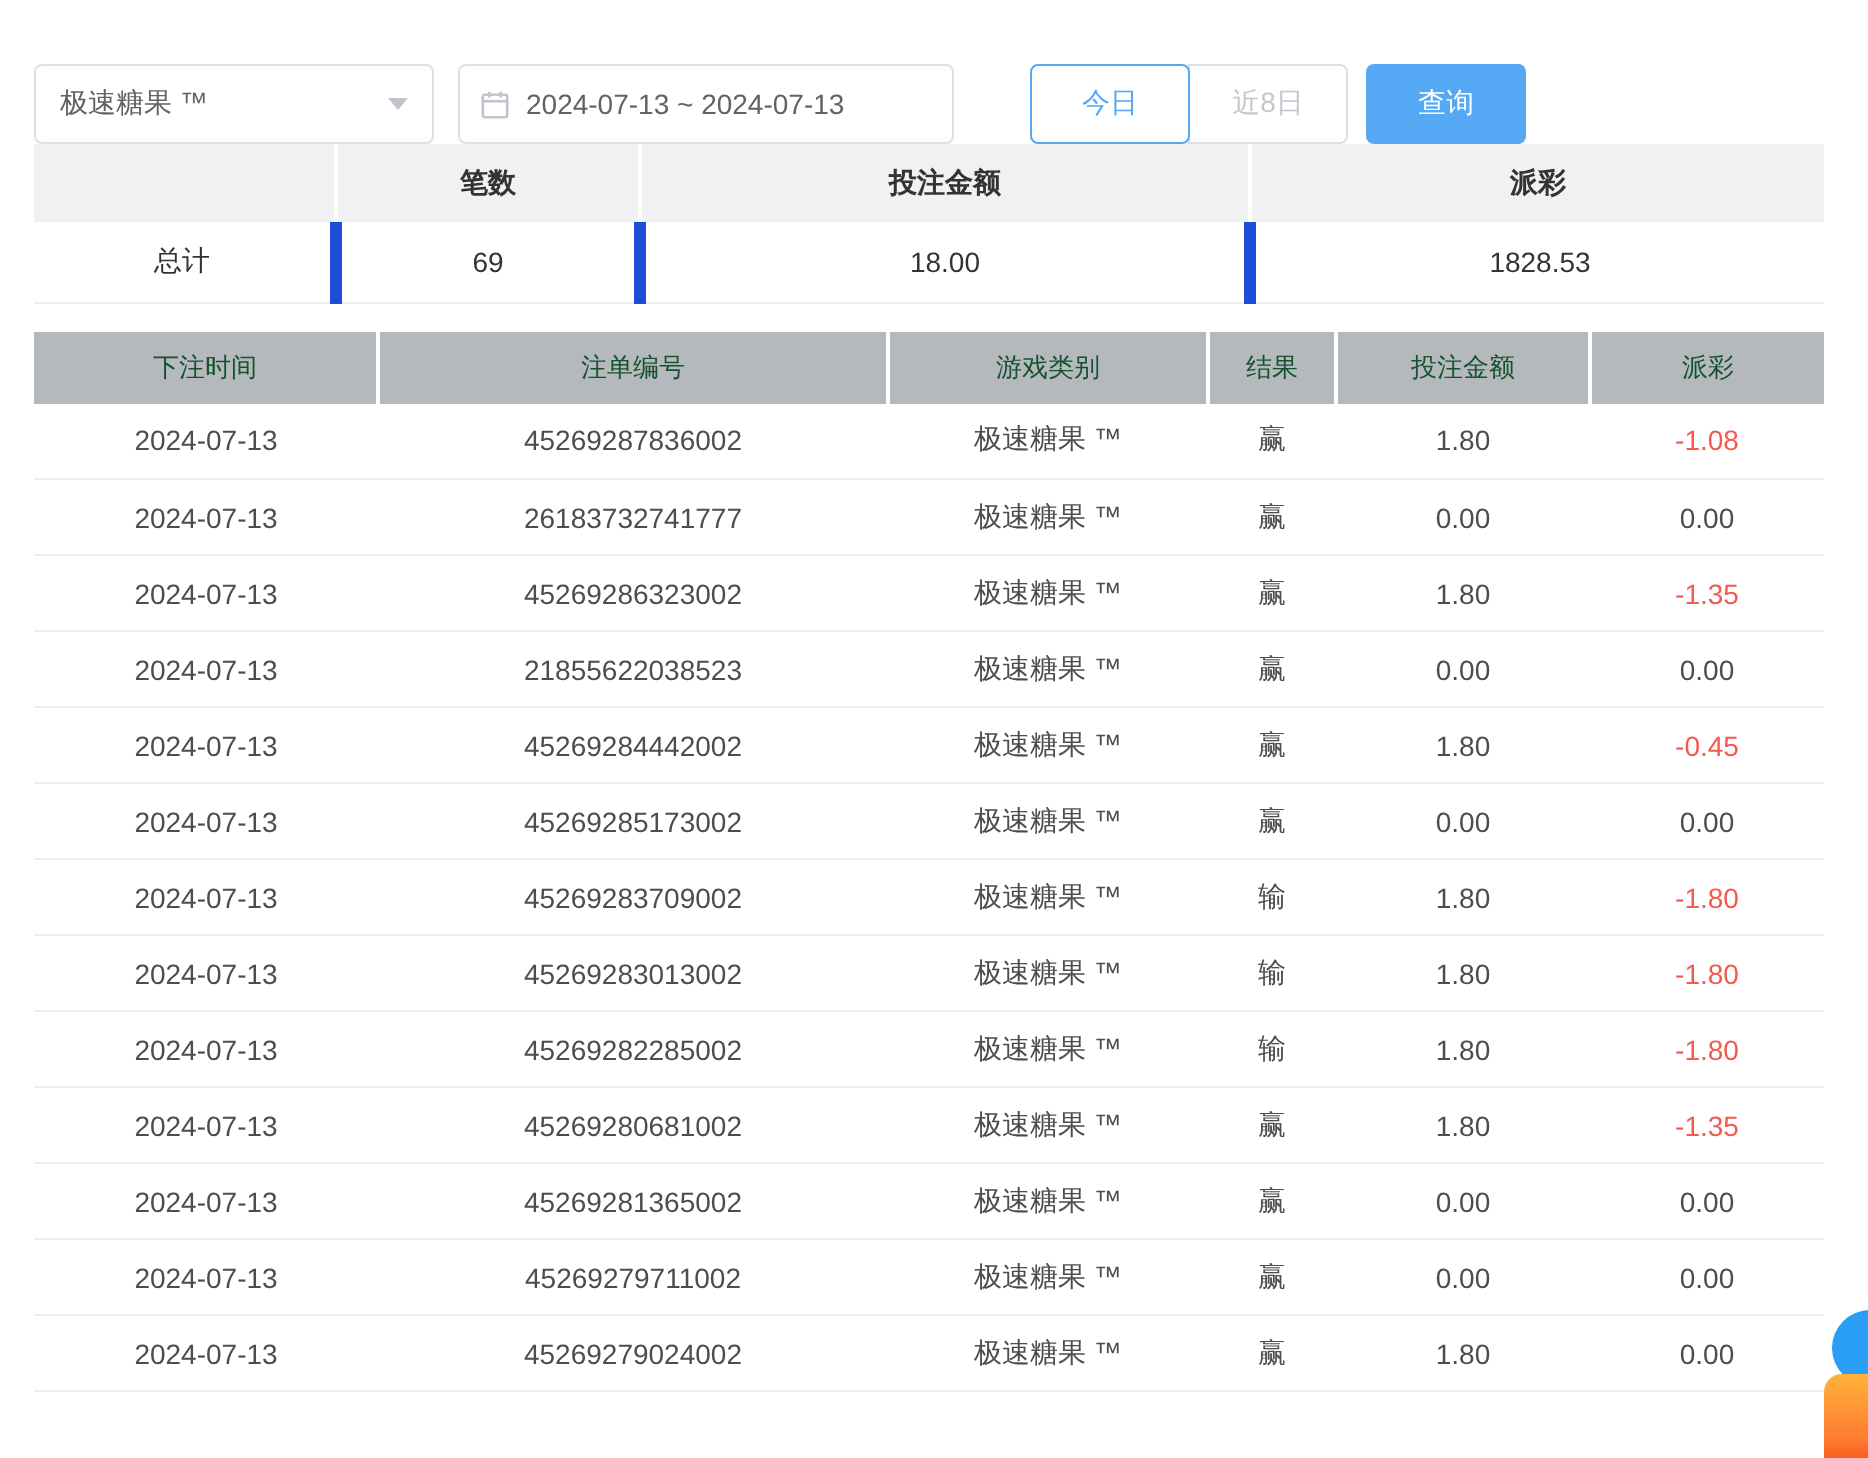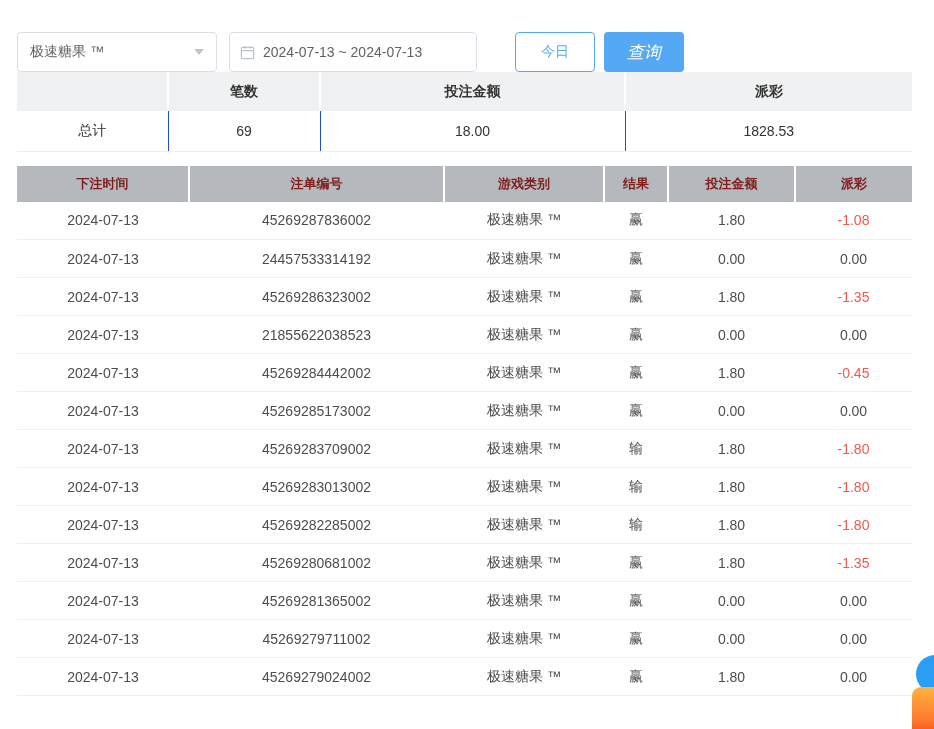--- a/index.html
+++ b/index.html
@@ -17,29 +17,29 @@
   .collapse-btn{background:none;border:none;cursor:pointer;padding:2px;display:flex;align-items:center;}
   .filters{margin-top:18px;display:flex;align-items:stretch;height:40px;}
   .select-box{width:200px;border:1px solid #dcdfe6;border-radius:4px;display:flex;align-items:center;justify-content:space-between;padding:0 12px;font-size:14px;color:#606266;cursor:pointer;background:#fff;}
   .caret{width:0;height:0;border-left:5px solid transparent;border-right:5px solid transparent;border-top:6px solid #c0c4cc;}
   .date-box{margin-left:12px;width:248px;border:1px solid #dcdfe6;border-radius:4px;display:flex;align-items:center;gap:8px;padding:0 10px;font-size:14px;color:#606266;cursor:pointer;background:#fff;white-space:nowrap;}
   .range-group{margin-left:10px;display:flex;padding-left:28px;}
   .range-btn{width:80px;border:1px solid #dcdfe6;background:#fff;font-size:14px;color:#c3c7ce;cursor:pointer;margin-left:-1px;}
   .range-btn:first-child{margin-left:0;border-radius:4px 0 0 4px;}
   .range-btn:last-child{border-radius:0 4px 4px 0;}
   .range-btn.active{color:var(--accent-blue);border-color:var(--accent-blue);position:relative;z-index:1;border-radius:4px;}
-  .query-btn{margin-left:9px;width:80px;border:none;border-radius:4px;background:var(--accent-blue);color:#fff;font-size:17px;cursor:pointer;font-style:italic;}
+  .query-btn{margin-left:9px;width:80px;border:none;border-radius:4px;background:var(--accent-blue);color:#fff;font-size:14px;cursor:pointer;}
   table{border-collapse:collapse;table-layout:fixed;}
   .summary-table{width:895px;}
   .summary-table th{background:var(--summary-header-bg);height:39px;font-size:14px;font-weight:700;color:#333;border-left:2px solid #fff;text-align:center;}
   .summary-table th:first-child{border-left:none;}
-  .summary-table td{height:40px;font-size:14px;color:#333;text-align:center;border-bottom:1px solid #ededed;border-left:1px solid #1d4ed8;background:#fff;}
+  .summary-table td{height:40px;font-size:14px;color:#333;text-align:center;border-bottom:1px solid #ededed;border-left:6px solid #1d4ed8;background:#fff;}
   .summary-table td:first-child{border-left:none;}
   .bet-table{margin-top:14px;width:895px;}
-  .bet-table th{background:var(--table-header-bg);color:#7f1d1d;height:36px;font-size:13px;font-weight:700;border-left:2px solid #fff;text-align:center;}
+  .bet-table th{background:var(--table-header-bg);color:#14532d;height:36px;font-size:13px;font-weight:400;border-left:2px solid #fff;text-align:center;}
   .bet-table th:first-child{border-left:none;}
   .bet-table td{height:38px;font-size:14px;color:#4d4d4d;text-align:center;border-bottom:1px solid #efefef;background:#fff;overflow:hidden;white-space:nowrap;}
   .bet-table td.neg{color:var(--negative-red);}
   .float-widget{position:absolute;right:0;bottom:0;width:46px;height:72px;cursor:pointer;}
   .float-blue{position:absolute;top:-2px;right:-20px;width:38px;height:38px;border-radius:50%;background:#2a9df4;}
   .float-orange{position:absolute;bottom:-8px;right:-8px;width:30px;height:50px;border-radius:9px;background:linear-gradient(180deg,#ffb23c 0%,#ff7b30 65%,#f4490f 100%);}
 </style>
 </head>
 <body>
 
@@ -57,20 +57,21 @@
             <rect x="1.5" y="2.5" width="13" height="12" rx="1"></rect>
             <line x1="1.5" y1="6" x2="14.5" y2="6"></line>
             <line x1="5" y1="1" x2="5" y2="4"></line>
             <line x1="11" y1="1" x2="11" y2="4"></line>
           </svg>
       </span>
       <span>2024-07-13 ~ 2024-07-13</span>
     </div>
     <div class="range-group">
       <button class="range-btn active">今日</button>
+      <button class="range-btn">近8日</button>
     </div>
     <button class="query-btn">查询</button>
   </div>
 
   <table class="summary-table">
     <colgroup>
         <col style="width:151px">
         <col style="width:152px">
         <col style="width:305px">
         <col style="width:287px">
@@ -116,21 +117,21 @@
         <tr>
     <td>2024-07-13</td>
     <td>45269287836002</td>
     <td>极速糖果 ™</td>
     <td>赢</td>
     <td>1.80</td>
     <td class="neg">-1.08</td>
   </tr>
         <tr>
     <td>2024-07-13</td>
-    <td>24457533314192</td>
+    <td>26183732741777</td>
     <td>极速糖果 ™</td>
     <td>赢</td>
     <td>0.00</td>
     <td>0.00</td>
   </tr>
         <tr>
     <td>2024-07-13</td>
     <td>45269286323002</td>
     <td>极速糖果 ™</td>
     <td>赢</td>

